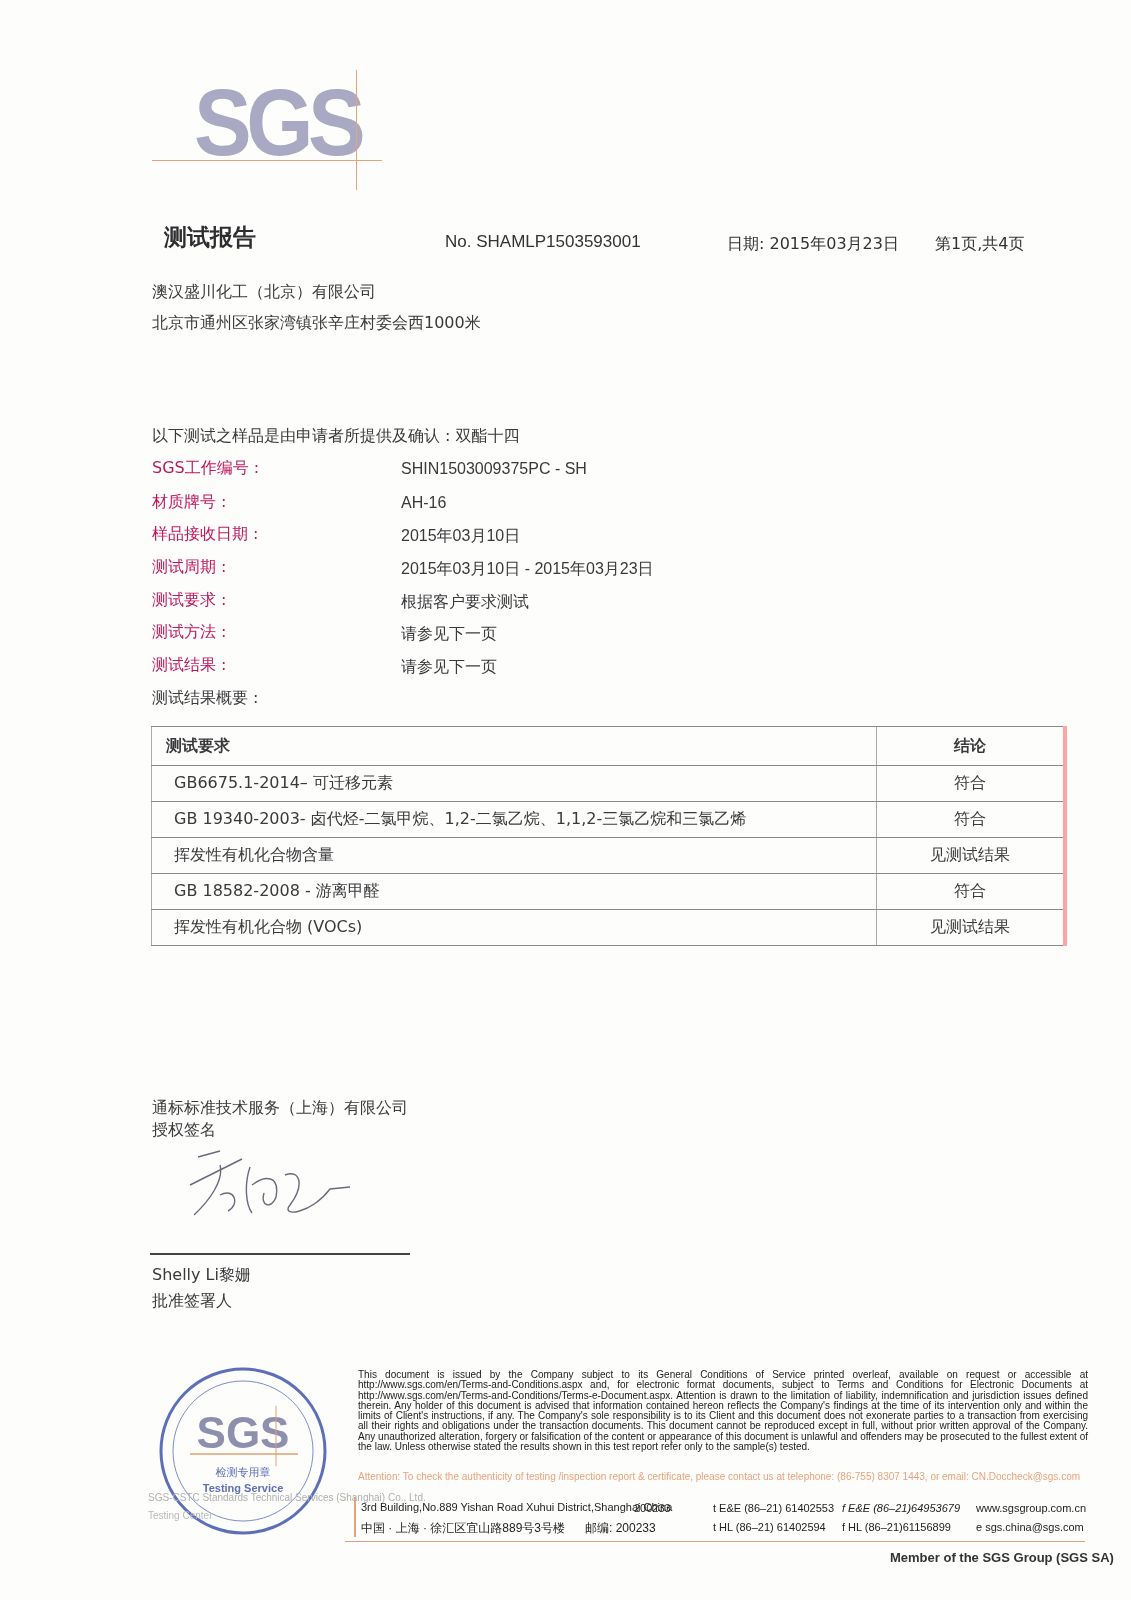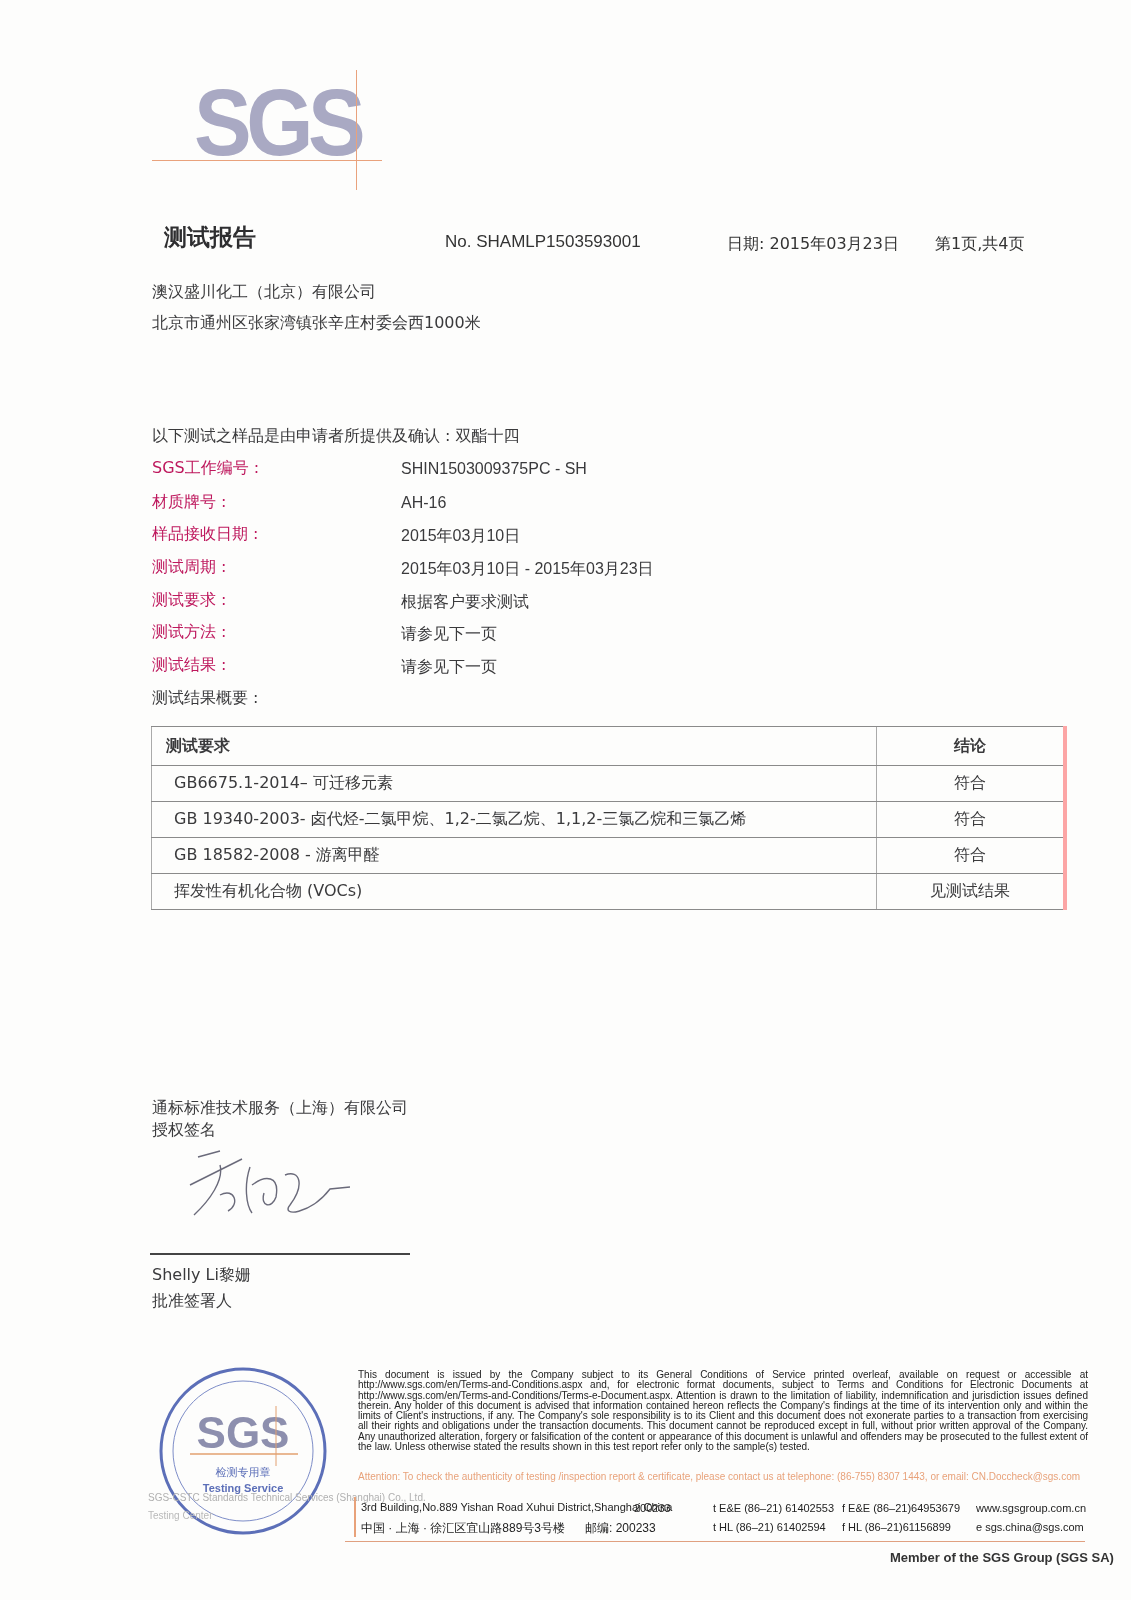--- a/index.html
+++ b/index.html
@@ -119,20 +119,24 @@
   </tr>
   <tr>
     <td class="c1">GB6675.1-2014– 可迁移元素</td>
     <td class="c2">符合</td>
   </tr>
   <tr>
     <td class="c1">GB 19340-2003- 卤代烃-二氯甲烷、1,2-二氯乙烷、1,1,2-三氯乙烷和三氯乙烯</td>
     <td class="c2">符合</td>
   </tr>
   <tr>
+    <td class="c1">挥发性有机化合物含量</td>
+    <td class="c2">见测试结果</td>
+  </tr>
+  <tr>
     <td class="c1">GB 18582-2008 - 游离甲醛</td>
     <td class="c2">符合</td>
   </tr>
   <tr>
     <td class="c1">挥发性有机化合物 (VOCs)</td>
     <td class="c2">见测试结果</td>
   </tr>
 </tbody>
   </table>
 
@@ -162,21 +166,21 @@
 <div class="abs stamp-ribbon">SGS-CSTC Standards Technical Services (Shanghai) Co., Ltd.</div>
 <div class="abs stamp-ribbon2">Testing Center</div>
 
 <div class="abs legal">This document is issued by the Company subject to its General Conditions of Service printed overleaf, available on request or accessible at http://www.sgs.com/en/Terms-and-Conditions.aspx and, for electronic format documents, subject to Terms and Conditions for Electronic Documents at http://www.sgs.com/en/Terms-and-Conditions/Terms-e-Document.aspx. Attention is drawn to the limitation of liability, indemnification and jurisdiction issues defined therein. Any holder of this document is advised that information contained hereon reflects the Company's findings at the time of its intervention only and within the limits of Client's instructions, if any. The Company's sole responsibility is to its Client and this document does not exonerate parties to a transaction from exercising all their rights and obligations under the transaction documents. This document cannot be reproduced except in full, without prior written approval of the Company. Any unauthorized alteration, forgery or falsification of the content or appearance of this document is unlawful and offenders may be prosecuted to the fullest extent of the law. Unless otherwise stated the results shown in this test report refer only to the sample(s) tested.</div>
 <div class="abs attention">Attention: To check the authenticity of testing /inspection report &amp; certificate, please contact us at telephone: (86-755) 8307 1443, or email: CN.Doccheck@sgs.com</div>
 
 <div class="abs footer-vbar"></div>
 <div class="abs f" style="left:361px; top:1501px;">3rd Building,No.889 Yishan Road Xuhui District,Shanghai China</div>
 <div class="abs f" style="left:634px; top:1502px;">200233</div>
 <div class="abs f" style="left:713px; top:1502px;">t E&amp;E (86–21) 61402553</div>
-<div class="abs f" style="left:842px; top:1502px;">f E&amp;E (86–21)64953679</div>
+<div class="abs f" style="left:842px; top:1502px;font-style:italic;">f E&amp;E (86–21)64953679</div>
 <div class="abs f" style="left:976px; top:1502px;">www.sgsgroup.com.cn</div>
 
 <div class="abs f f-cn" style="left:361px; top:1520px;">中国 · 上海 · 徐汇区宜山路889号3号楼</div>
 <div class="abs f f-cn" style="left:585px; top:1520px;">邮编: 200233</div>
 <div class="abs f" style="left:713px; top:1521px;">t HL (86–21) 61402594</div>
 <div class="abs f" style="left:842px; top:1521px;">f HL (86–21)61156899</div>
 <div class="abs f" style="left:976px; top:1521px;">e  sgs.china@sgs.com</div>
 
 <div class="abs footer-hline"></div>
 <div class="abs member">Member of the SGS Group (SGS SA)</div>

